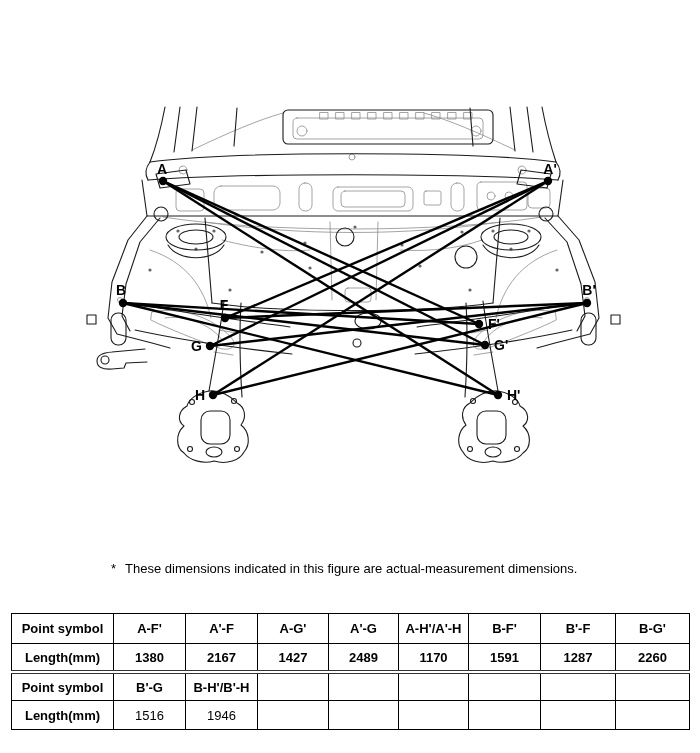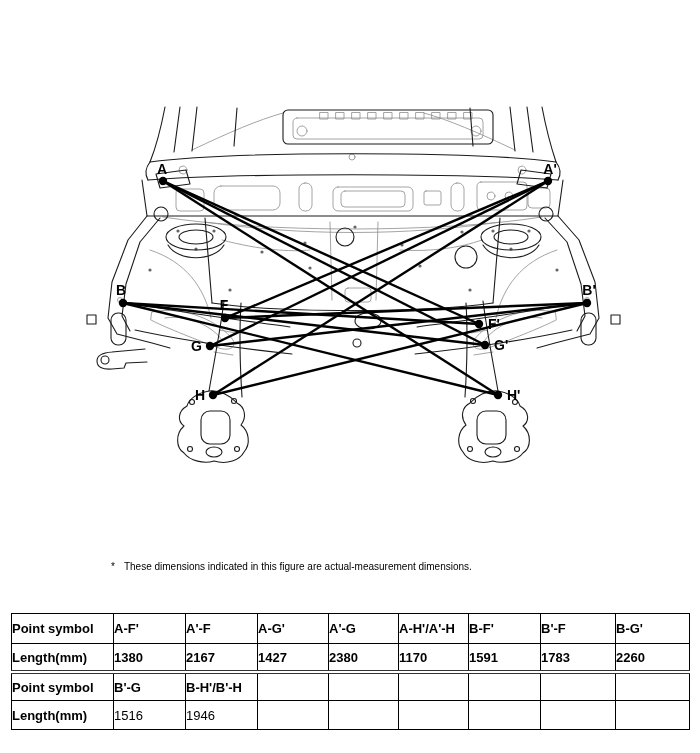--- a/index.html
+++ b/index.html
@@ -5,24 +5,24 @@
   html,body{margin:0;padding:0;background:#fff;}
   .page{position:relative;width:700px;height:753px;background:#ffffff;overflow:hidden;
         font-family:"Liberation Sans",sans-serif;color:#000;}
   svg#diagram{position:absolute;left:0;top:0;}
   #art-main *{stroke:#1c1c1c;stroke-width:1.1;fill:none;stroke-linejoin:round;stroke-linecap:round;}
   #art-light *{stroke:#8d8d8d;stroke-width:0.8;fill:none;stroke-linejoin:round;stroke-linecap:round;}
   #art-light .dot{fill:#666;stroke:none;}
   #overlay line{stroke:#000;stroke-width:2.4;}
   #overlay circle{fill:#000;stroke:none;}
   #overlay text{font-family:"Liberation Sans",sans-serif;font-size:14px;font-weight:700;fill:#000;}
-  .note{position:absolute;left:111px;top:561px;font-size:10px;white-space:nowrap;}
+  .note{position:absolute;left:111px;top:561px;font-size:13px;white-space:nowrap;}
   .note .marker{margin-right:9px;}
   table.dims{position:absolute;left:11px;top:613px;width:678px;border-collapse:collapse;table-layout:fixed;}
-  table.dims td{border:1px solid #000;text-align:left;vertical-align:middle;
+  table.dims td{border:1px solid #000;text-align:center;vertical-align:middle;
                 font-size:13px;padding:0;overflow:hidden;white-space:nowrap;}
   table.dims td.sym{font-weight:700;}
   tr.r1 td{height:29px;} tr.r2 td{height:26px;font-weight:bold;} tr.r3 td{height:26px;} tr.r4 td{height:28px;}
   tr.sep td{border-top:4px double #333;}
 </style>
 </head>
 <body>
 
 <div class="page">
 
@@ -224,24 +224,24 @@
       <td class="sym">A-H'/A'-H</td>
       <td class="sym">B-F'</td>
       <td class="sym">B'-F</td>
       <td class="sym">B-G'</td>
     </tr>
     <tr class="r2">
       <td class="sym">Length(mm)</td>
       <td>1380</td>
       <td>2167</td>
       <td>1427</td>
-      <td>2380</td>
+      <td>2489</td>
       <td>1170</td>
       <td>1591</td>
-      <td>1783</td>
+      <td>1287</td>
       <td>2260</td>
     </tr>
     <tr class="r3 sep">
       <td class="sym">Point symbol</td>
       <td class="sym">B'-G</td>
       <td class="sym">B-H'/B'-H</td>
       <td class="sym"></td>
       <td class="sym"></td>
       <td class="sym"></td>
       <td class="sym"></td>

